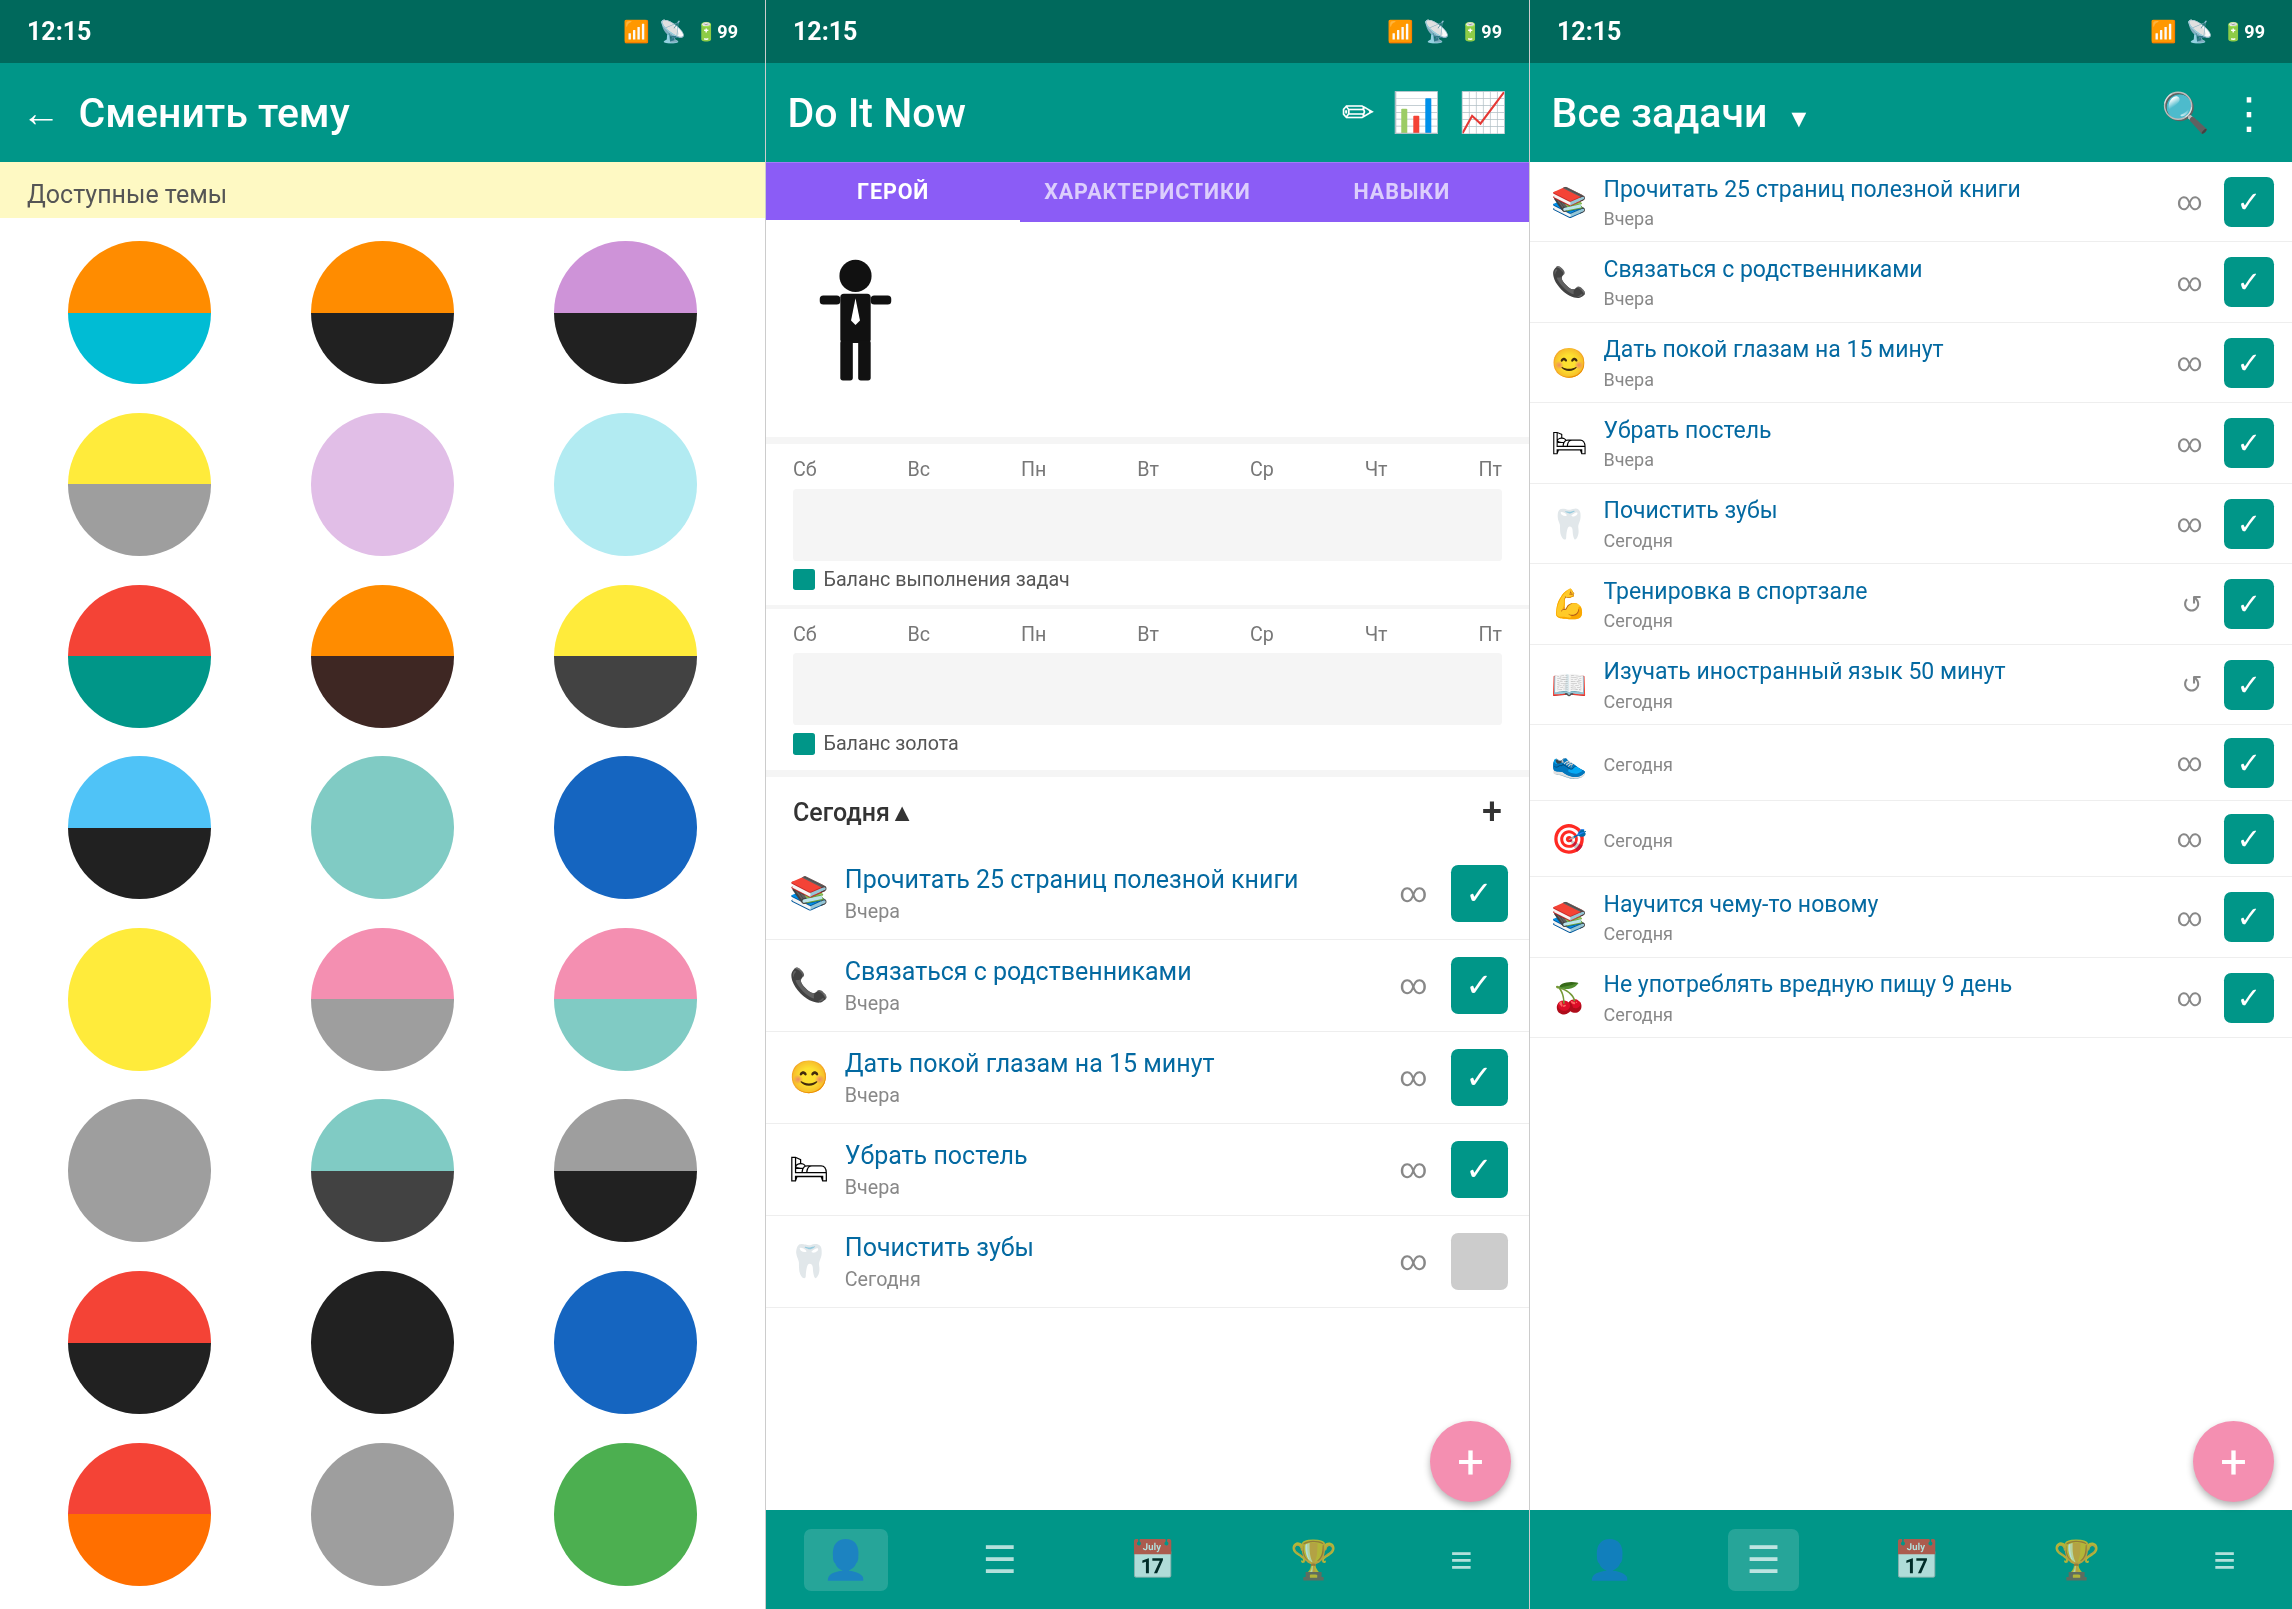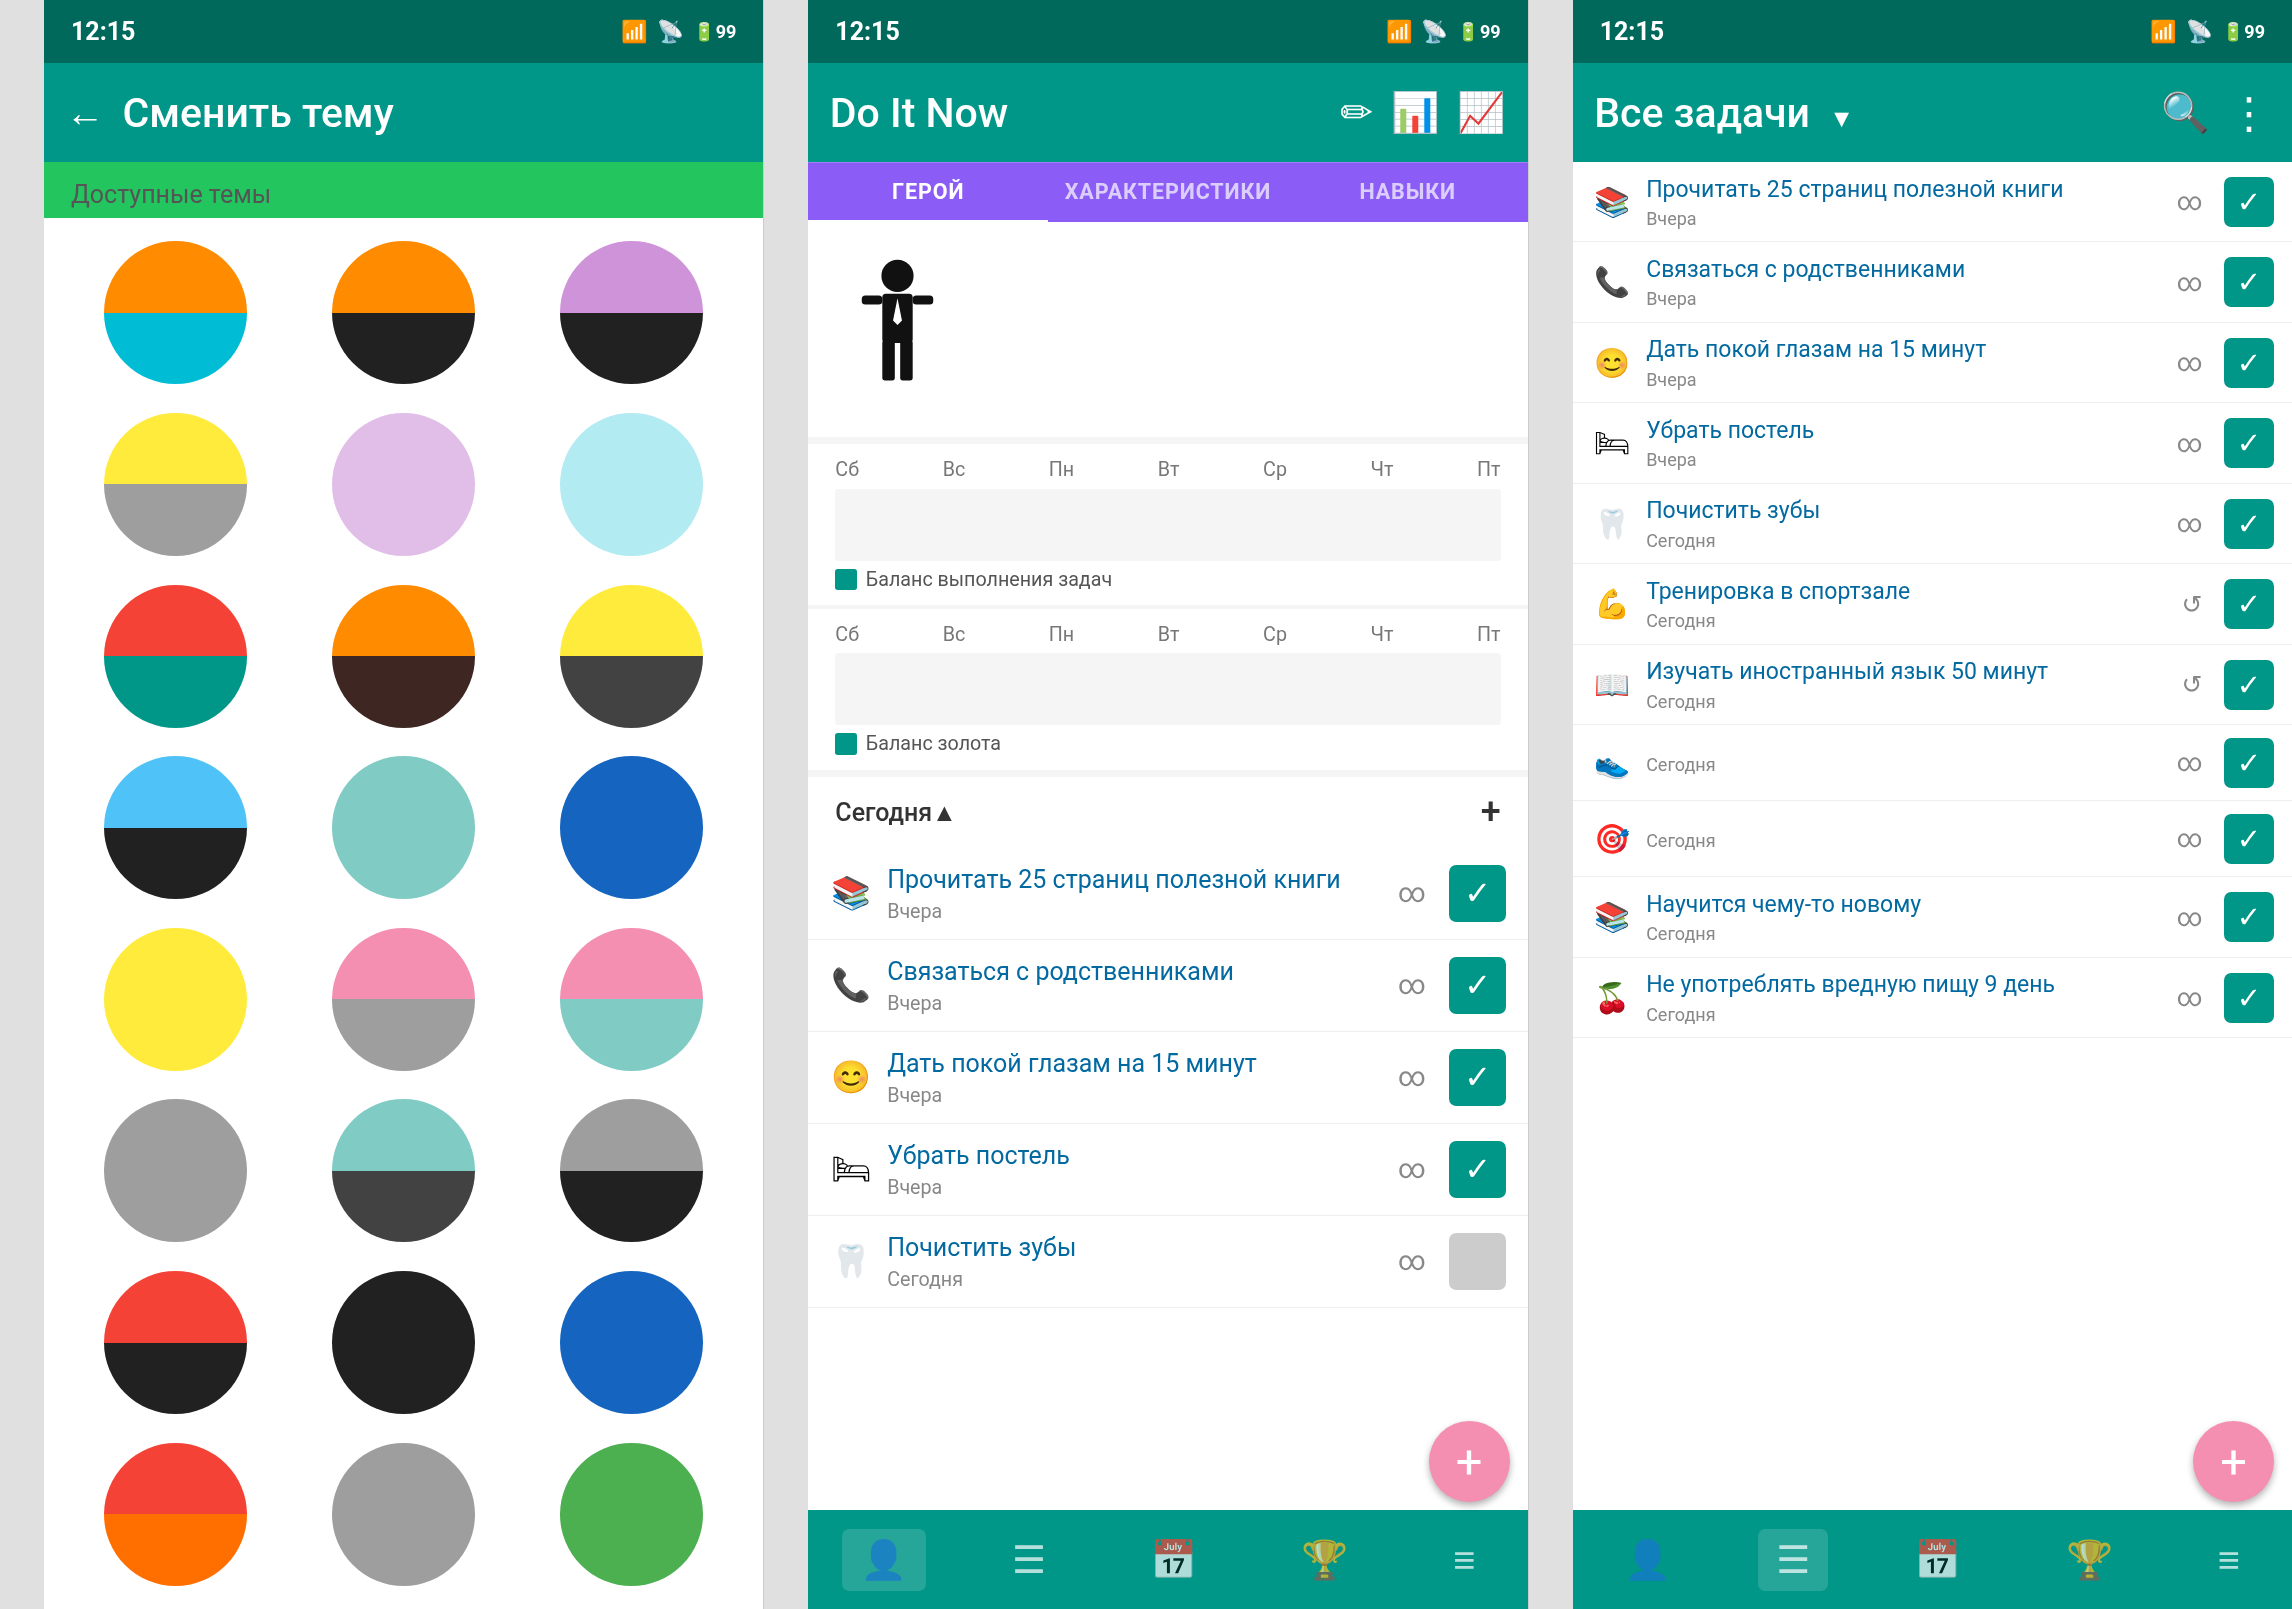--- a/index.html
+++ b/index.html
@@ -11,21 +11,20 @@
       height: 1609px;
       overflow: hidden;
     }
 
     .panel {
       flex: 1;
       display: flex;
       flex-direction: column;
       height: 100%;
       border-right: 0.9px solid #ccc;
-      margin-left: 44px;
     }
 
     
     .status-bar {
       background: #00695c;
       color: white;
       font-size: 25px;
       font-weight: bold;
       padding: 9px 27px;
       display: flex;
@@ -58,21 +57,21 @@
     .header-icon {
       font-size: 39px;
       cursor: pointer;
     }
 
     
     .theme-section-label {
       font-size: 25px;
       color: #555;
       padding: 18px 27px 9px;
-      background: #22c55e;
+      background: #fef9c3;
     }
     .themes-grid {
       display: grid;
       grid-template-columns: repeat(3, 1fr);
       gap: 18px;
       padding: 18px 27px;
       background: white;
       flex: 1;
       overflow-y: auto;
     }

